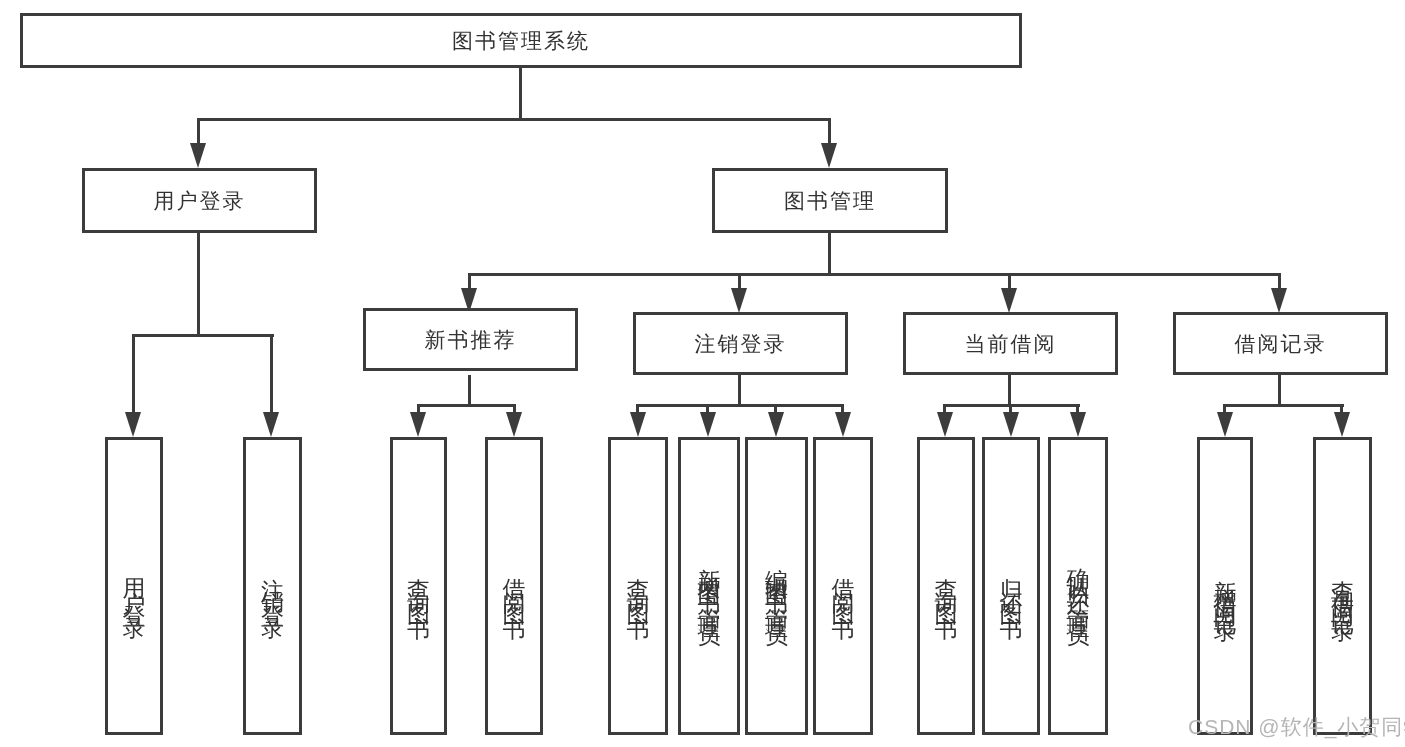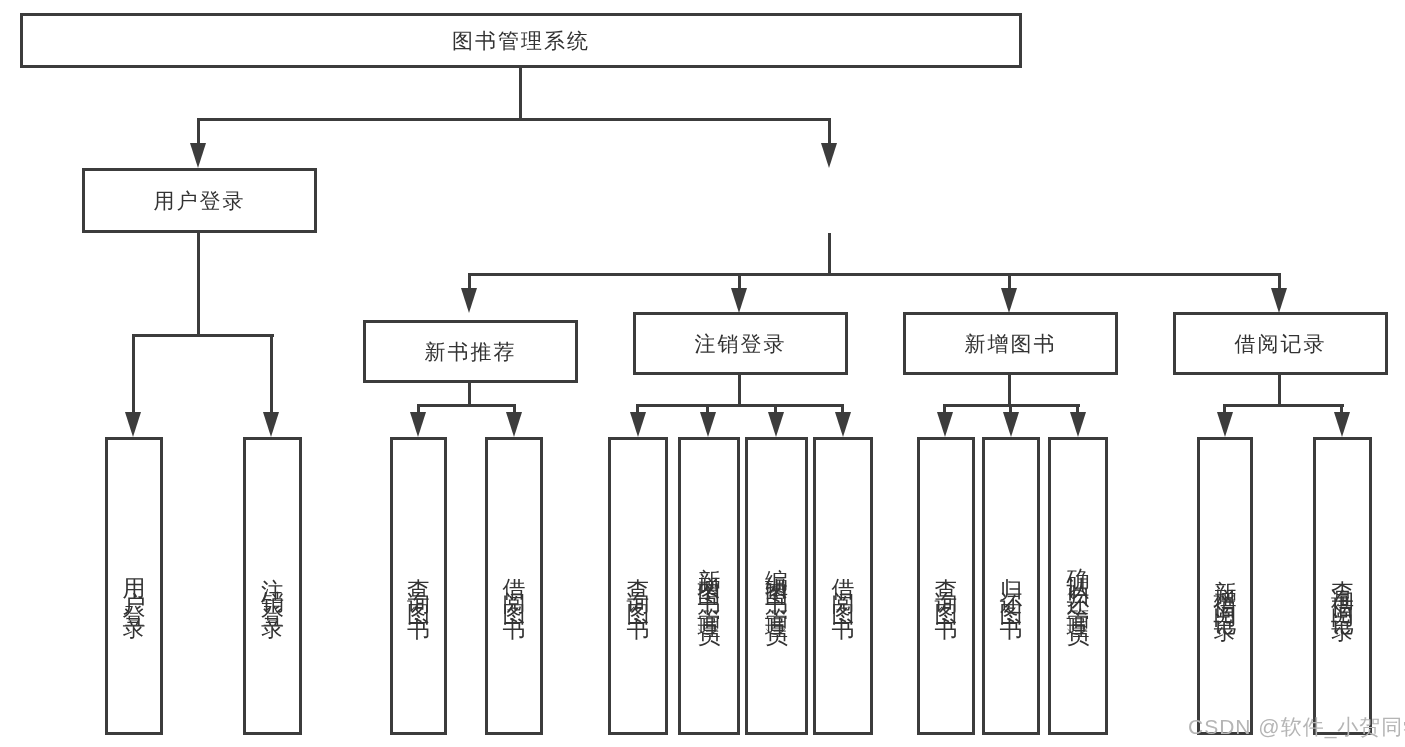--- a/index.html
+++ b/index.html
@@ -70,42 +70,43 @@
   <div class="box" style="left:20px; top:13px; width:1002px; height:55px;">图书管理系统</div>
 
   <div class="vl" style="left:519px; top:66px; height:55px;"></div>
   <div class="hl" style="left:197px; top:118px; width:634px;"></div>
   <div class="vl" style="left:197px; top:118px; height:30px;"></div>
   <div class="arr" style="left:190px; top:143px;"></div>
   <div class="vl" style="left:828px; top:118px; height:30px;"></div>
   <div class="arr" style="left:821px; top:143px;"></div>
 
   <div class="box" style="left:82px; top:168px; width:235px; height:65px;">用户登录</div>
+  <div class="box" style="left:712px; top:168px; width:236px; height:65px;">图书管理</div>
 
   <div class="vl" style="left:197px; top:233px; height:104px;"></div>
   <div class="hl" style="left:132px; top:334px; width:142px;"></div>
   <div class="vl" style="left:132px; top:334px; height:82px;"></div>
   <div class="arr" style="left:125px; top:412px;"></div>
   <div class="vl" style="left:270px; top:334px; height:82px;"></div>
   <div class="arr" style="left:263px; top:412px;"></div>
 
   <div class="vl" style="left:828px; top:233px; height:43px;"></div>
   <div class="hl" style="left:468px; top:273px; width:813px;"></div>
   <div class="vl" style="left:468px; top:273px; height:18px;"></div>
   <div class="arr" style="left:461px; top:288px;"></div>
   <div class="vl" style="left:738px; top:273px; height:18px;"></div>
   <div class="arr" style="left:731px; top:288px;"></div>
   <div class="vl" style="left:1008px; top:273px; height:18px;"></div>
   <div class="arr" style="left:1001px; top:288px;"></div>
   <div class="vl" style="left:1278px; top:273px; height:18px;"></div>
   <div class="arr" style="left:1271px; top:288px;"></div>
 
-  <div class="box" style="left:363px; top:320px; width:215px; height:63px;">新书推荐</div>
+  <div class="box" style="left:363px; top:308px; width:215px; height:63px;">新书推荐</div>
   <div class="box" style="left:633px; top:312px; width:215px; height:63px;">注销登录</div>
-  <div class="box" style="left:903px; top:312px; width:215px; height:63px;">新增图书</div>
+  <div class="box" style="left:903px; top:312px; width:215px; height:63px;">当前借阅</div>
   <div class="box" style="left:1173px; top:312px; width:215px; height:63px;">借阅记录</div>
 
   <div class="vl" style="left:468px; top:375px; height:32px;"></div>
   <div class="hl" style="left:417px; top:404px; width:99px;"></div>
   <div class="vl" style="left:417px; top:404px; height:11px;"></div>
   <div class="arr" style="left:410px; top:412px;"></div>
   <div class="vl" style="left:513px; top:404px; height:11px;"></div>
   <div class="arr" style="left:506px; top:412px;"></div>
 
   <div class="vl" style="left:738px; top:375px; height:32px;"></div>

